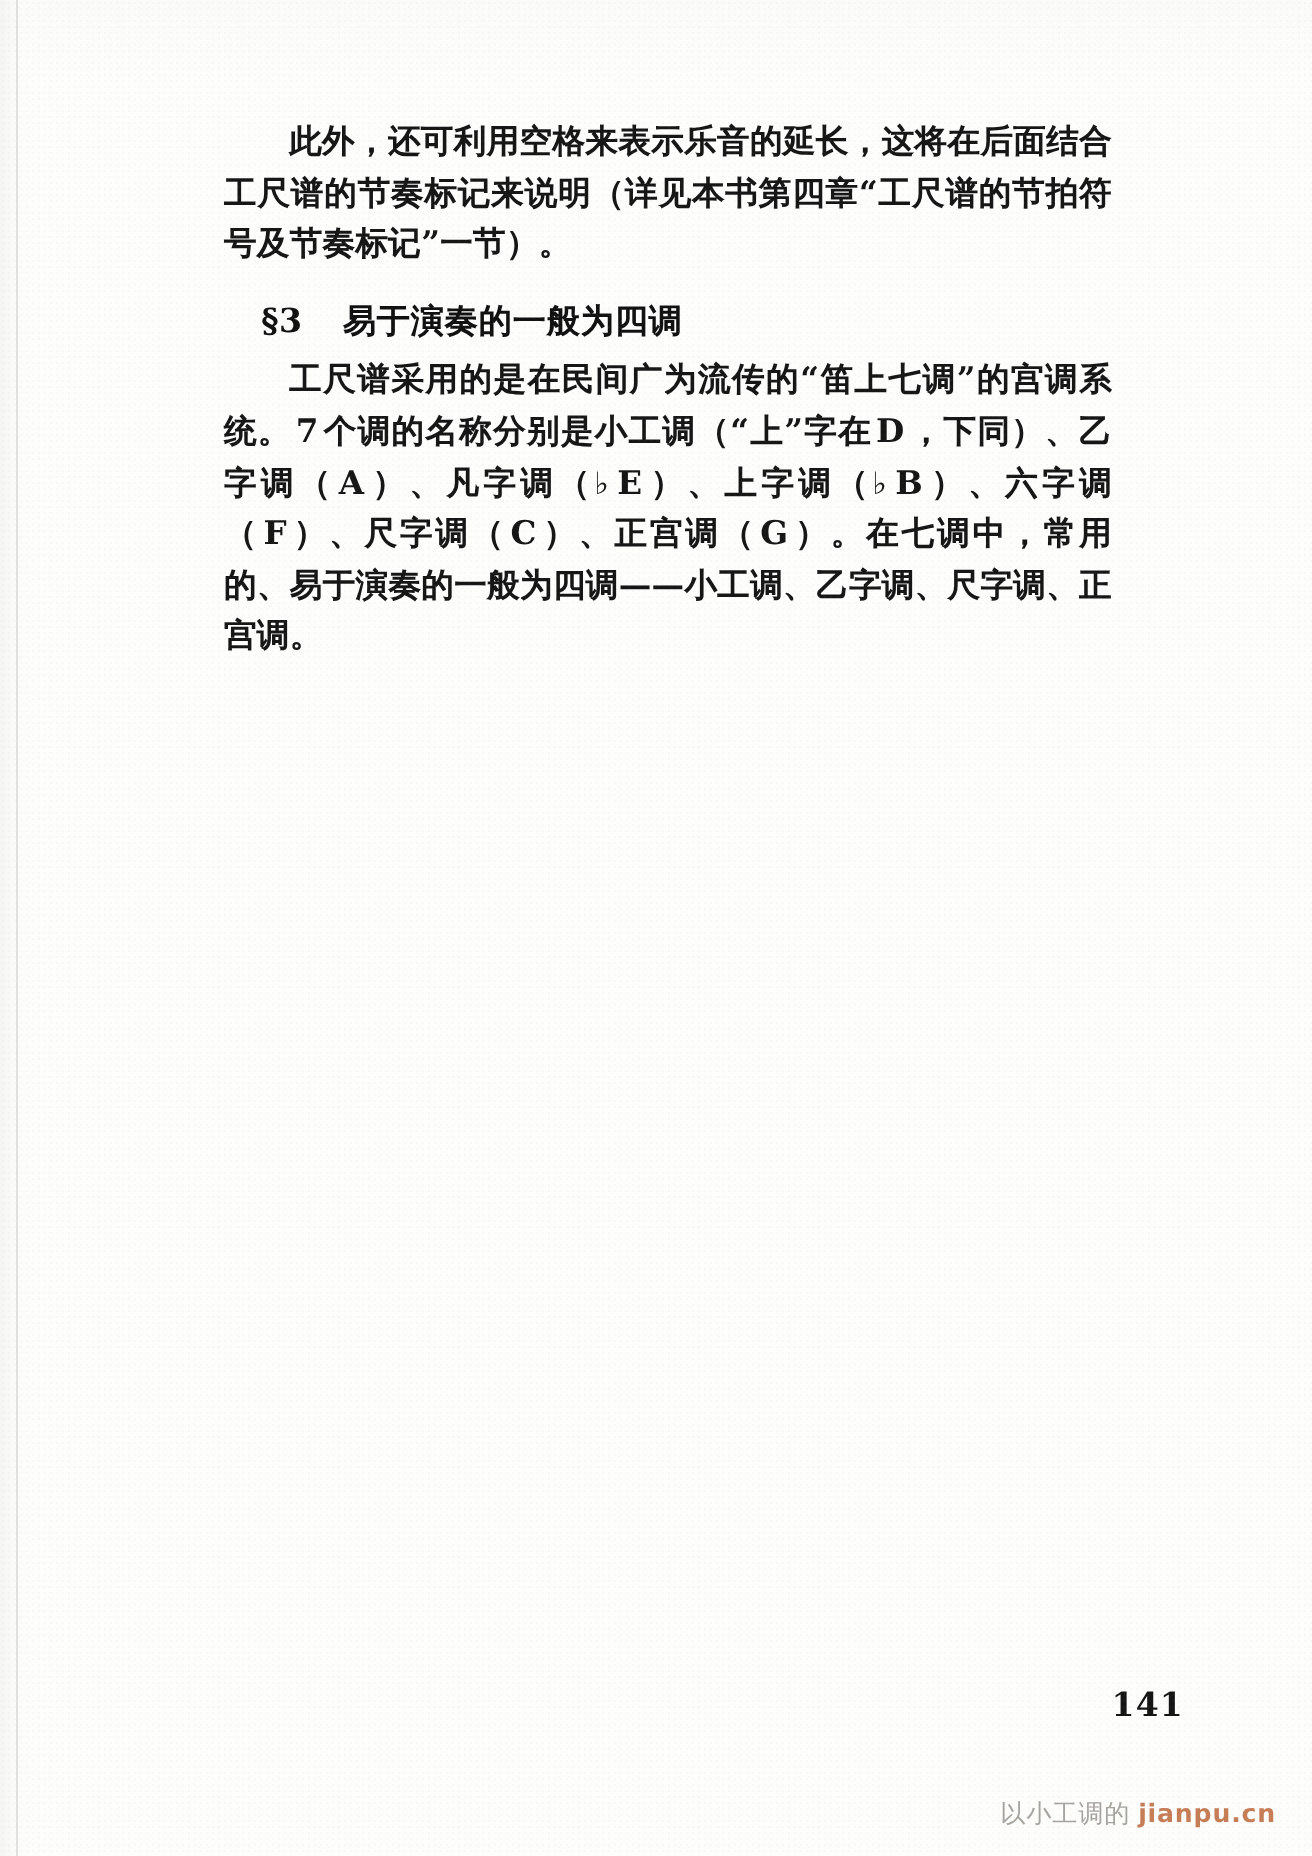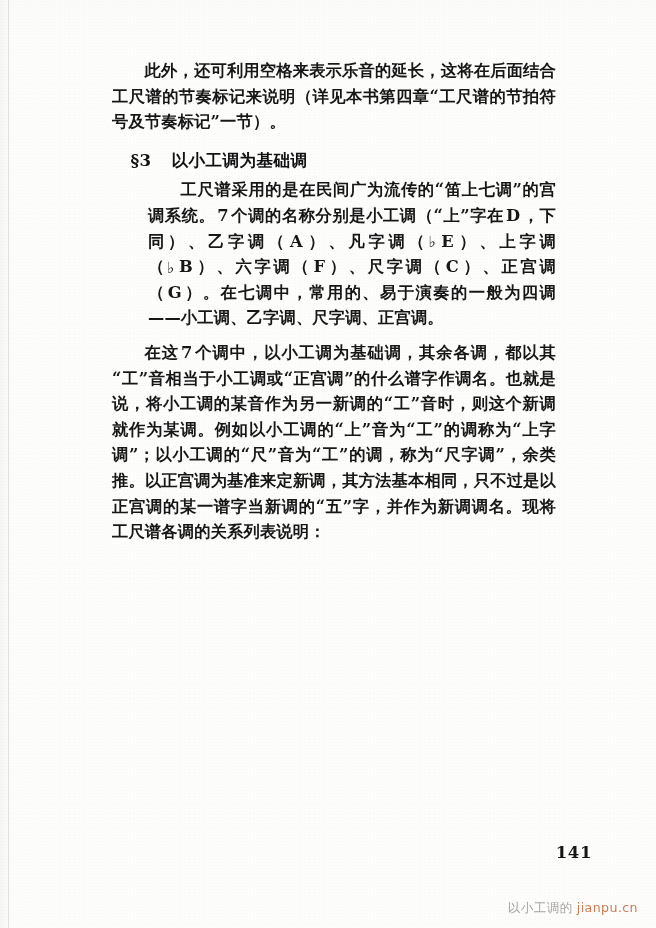--- a/index.html
+++ b/index.html
@@ -99,21 +99,20 @@
     line-height: 25.6px;
     font-weight: 700;
     color: #161616;
     text-indent: 1em;
     margin-top: 4px;
     letter-spacing: 0.15px;
   }
 
   .para-gap {
     margin-top: 4px;
-    margin-left: 36px;
   }
   .para-gap-lg {
     margin-top: 9px;
   }
 
   
   .lat {
     font-family: "DejaVu Serif", "Liberation Serif", serif;
     letter-spacing: 0.3px;
     padding: 0 0.12em;
@@ -162,29 +161,28 @@
 </head>
 <body>
 
 <div class="page">
 
   <div class="text-block">
 
     <p class="body-para">此外，还可利用空格来表示乐音的延长，这将在后面结合工尺谱的节奏标记来说明（详见本书第四章“工尺谱的节拍符号及节奏标记”一节）。</p>
 
     <h2 class="section-heading">
-      <span class="sec-num lat">§3</span><span class="sec-gap"></span><span>以小工调为基础调</span>
+      <span class="sec-num lat">§3</span><span class="sec-gap"></span><span>易于演奏的一般为四调</span>
     </h2>
 
 
     <p class="body-para para-gap" id="para-2"><span>工尺谱采用的是在民间广为流传的“笛上七调”的宫调系统。</span><span class="lat">7</span><span>个调的名称分别是小工调（“上”字在</span><span class="lat">D</span><span>，下同）、乙字调（</span><span class="lat">A</span><span>）、凡字调（</span><span class="flat">♭</span><span class="lat">E</span><span>）、上字调（</span><span class="flat">♭</span><span class="lat">B</span><span>）、六字调（</span><span class="lat">F</span><span>）、尺字调（</span><span class="lat">C</span><span>）、正宫调（</span><span class="lat">G</span><span>）。在七调中，常用的、易于演奏的一般为四调——小工调、乙字调、尺字调、正宫调。</span></p>
 
-    <p class="body-para para-gap-lg" id="para-3"><span>在这</span><span class="lat">7</span><span>个调中，以小工调为基础调，其余各调，都以其“工”音相当于小工调或“正宫调”的什么谱字作调名。也就是说，将小工调的某音作为另一新调的“工”音时，则这个新调就作为某调。例如以小工调的“上”音为“工”的调称为“上字调”；以小工调的“尺”音为“工”的调，称为“尺字调”，余类推。以正宫调为基准来定新调，其方法基本相同，只不过是以正宫调的某一谱字当新调的“五”字，并作为新调调名。现将工尺谱各调的关系列表说明：</span></p>
 
   </div>
 
   <div class="page-number">141</div>
 
   <div class="watermark">
-    <span class="wm-cn" style="color: rgb(160, 156, 152);">以小工调的</span><span class="wm-url" style="color: rgb(194, 116, 74);">jianpu.cn</span>
+    <span class="wm-cn" style="color: rgb(160, 156, 152);">以小工调的</span><span class="wm-url" style="color: rgb(194, 116, 74); font-weight: bold;">jianpu.cn</span>
   </div>
 
 </div>
 
 </body></html>

